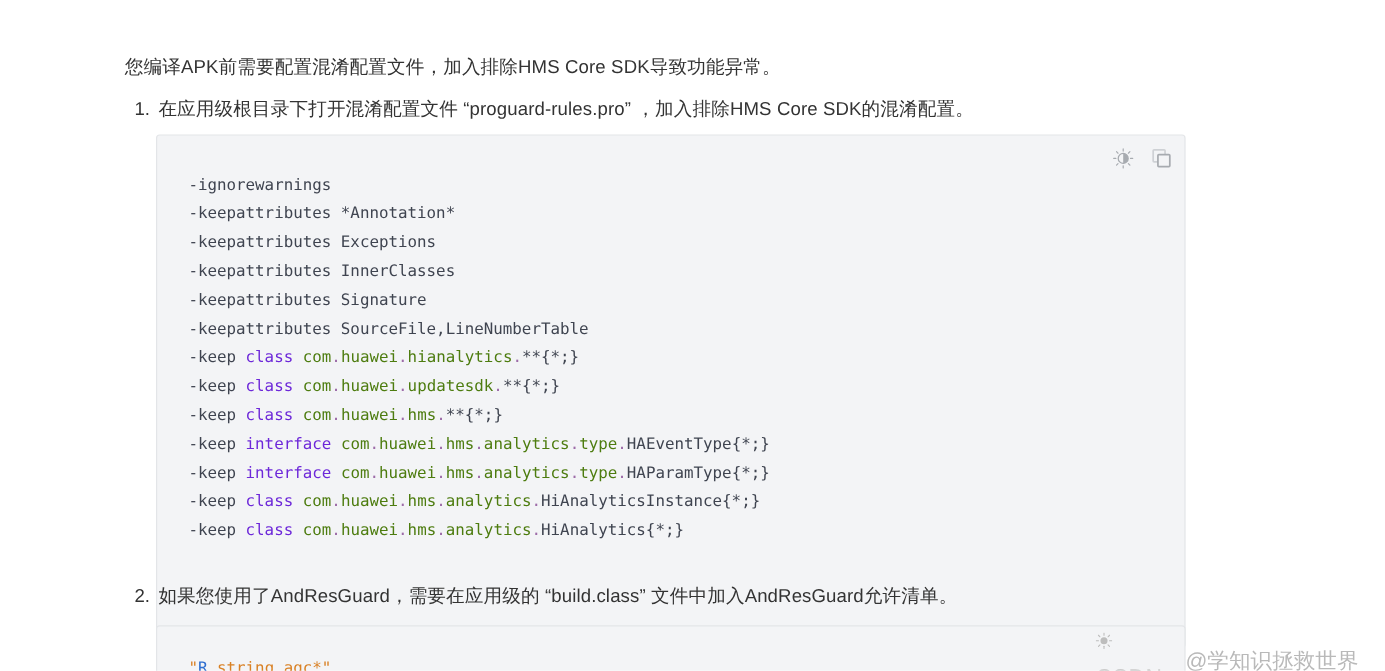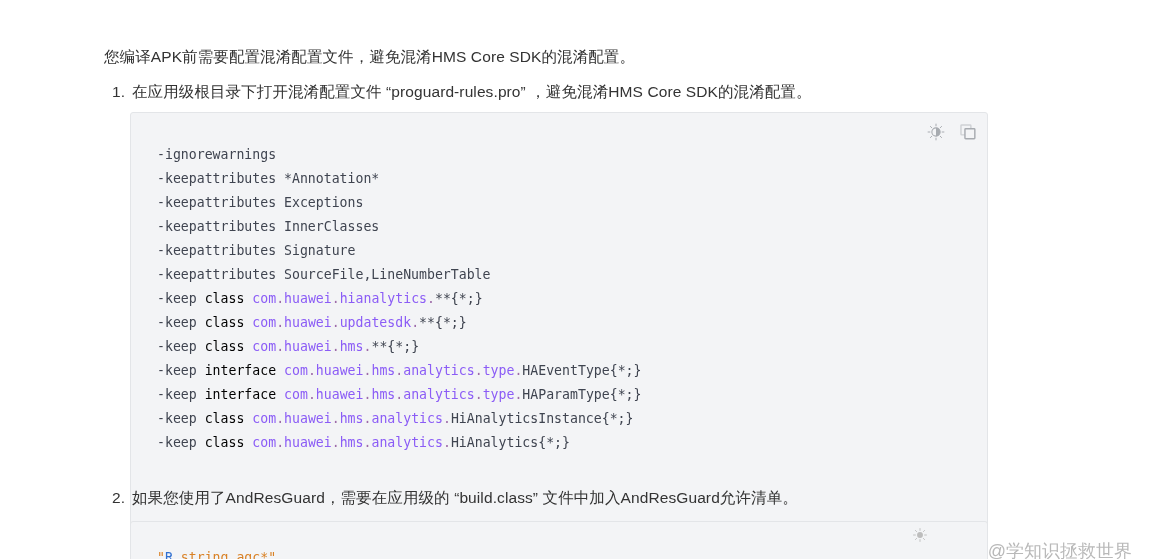--- a/index.html
+++ b/index.html
@@ -107,22 +107,22 @@
   }
   #code-block-2 .code-body {
     left: 26px;
     top: 24px;
   }
 
   .code-line { height: 24px; }
 
   
   .tok-plain  { color: #3f4450; }
-  .tok-kw     { color: #000000; }
-  .tok-ident  { color: #8b5cf6; }
+  .tok-kw     { color: #6d28d9; }
+  .tok-ident  { color: #4d7c0f; }
   .tok-dot    { color: #9d6ba8; }
   .tok-punct  { color: #3f4450; }
   .tok-str    { color: #d98125; }
   .tok-str-hl { color: #2f6fd0; }
 
   
   .watermark {
     position: absolute;
     left: 913px;
     top: 525px;
@@ -151,24 +151,24 @@
     color: #b9b9b9;
     font-size: 18px;
     margin-left: 13px;
   }
 </style>
 </head>
 <body>
 
 <div class="page">
 
-  <p class="intro">您编译APK前需要配置混淆配置文件，避免混淆HMS Core SDK的混淆配置。</p>
+  <p class="intro">您编译APK前需要配置混淆配置文件，加入排除HMS Core SDK导致功能异常。</p>
 
   <div class="list-item" id="li-1">
-    <span class="marker">1.</span><span>在应用级根目录下打开混淆配置文件 “proguard-rules.pro” ，避免混淆HMS Core SDK的混淆配置。</span>
+    <span class="marker">1.</span><span>在应用级根目录下打开混淆配置文件 “proguard-rules.pro” ，加入排除HMS Core SDK的混淆配置。</span>
   </div>
 
   <div class="code-block" id="code-block-1">
     <div class="code-toolbar">
       <span class="tool-icon">
         <svg viewBox="0 0 20 20" width="18" height="18" aria-hidden="true">
           <g stroke="#7a7f86" stroke-width="1.1" stroke-linecap="round">
             <line x1="10" y1="1.2" x2="10" y2="3.2"></line>
             <line x1="10" y1="16.8" x2="10" y2="18.8"></line>
             <line x1="1.2" y1="10" x2="3.2" y2="10"></line>

